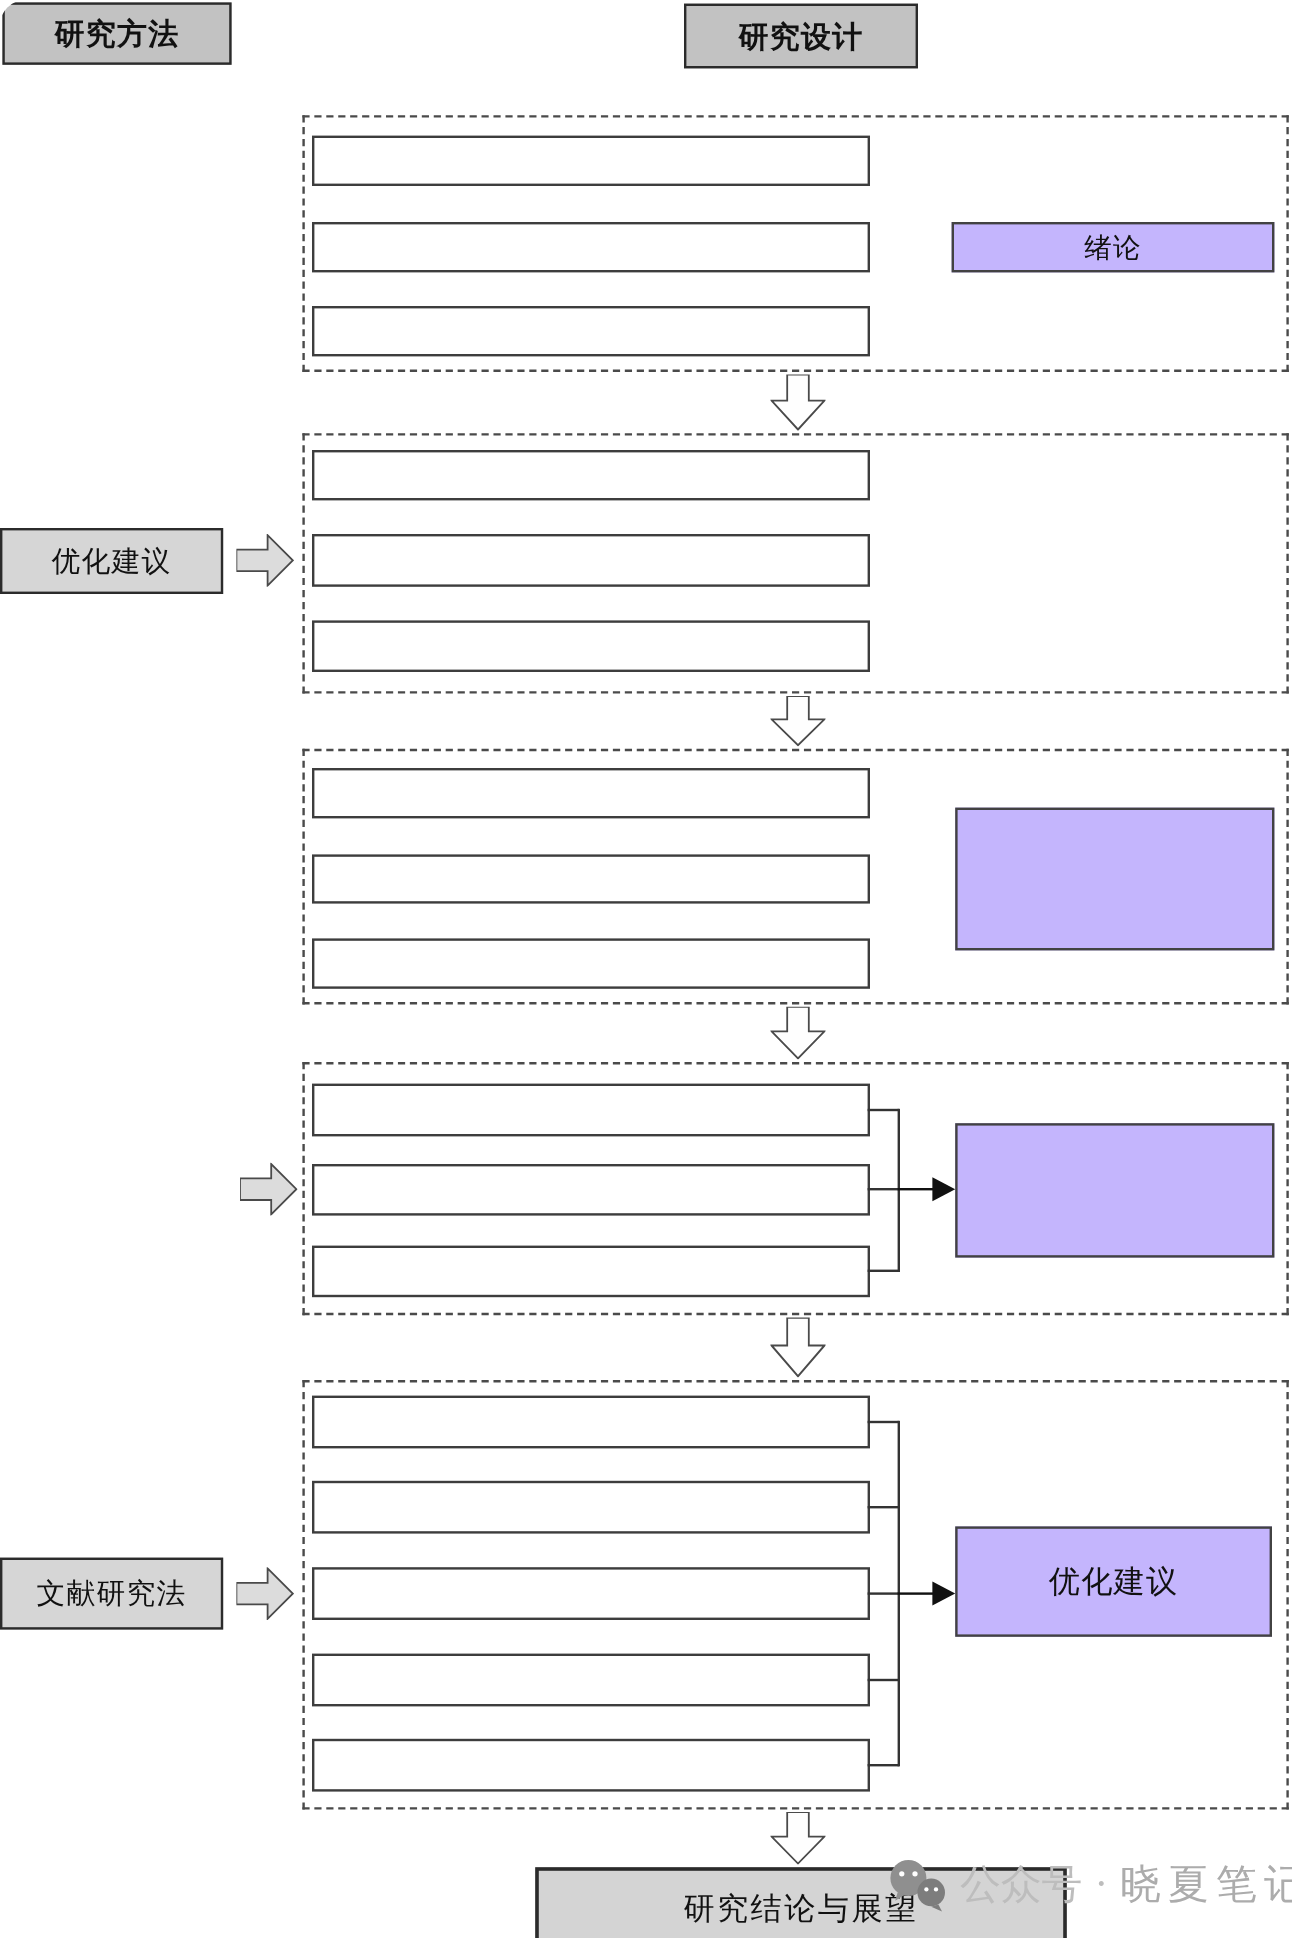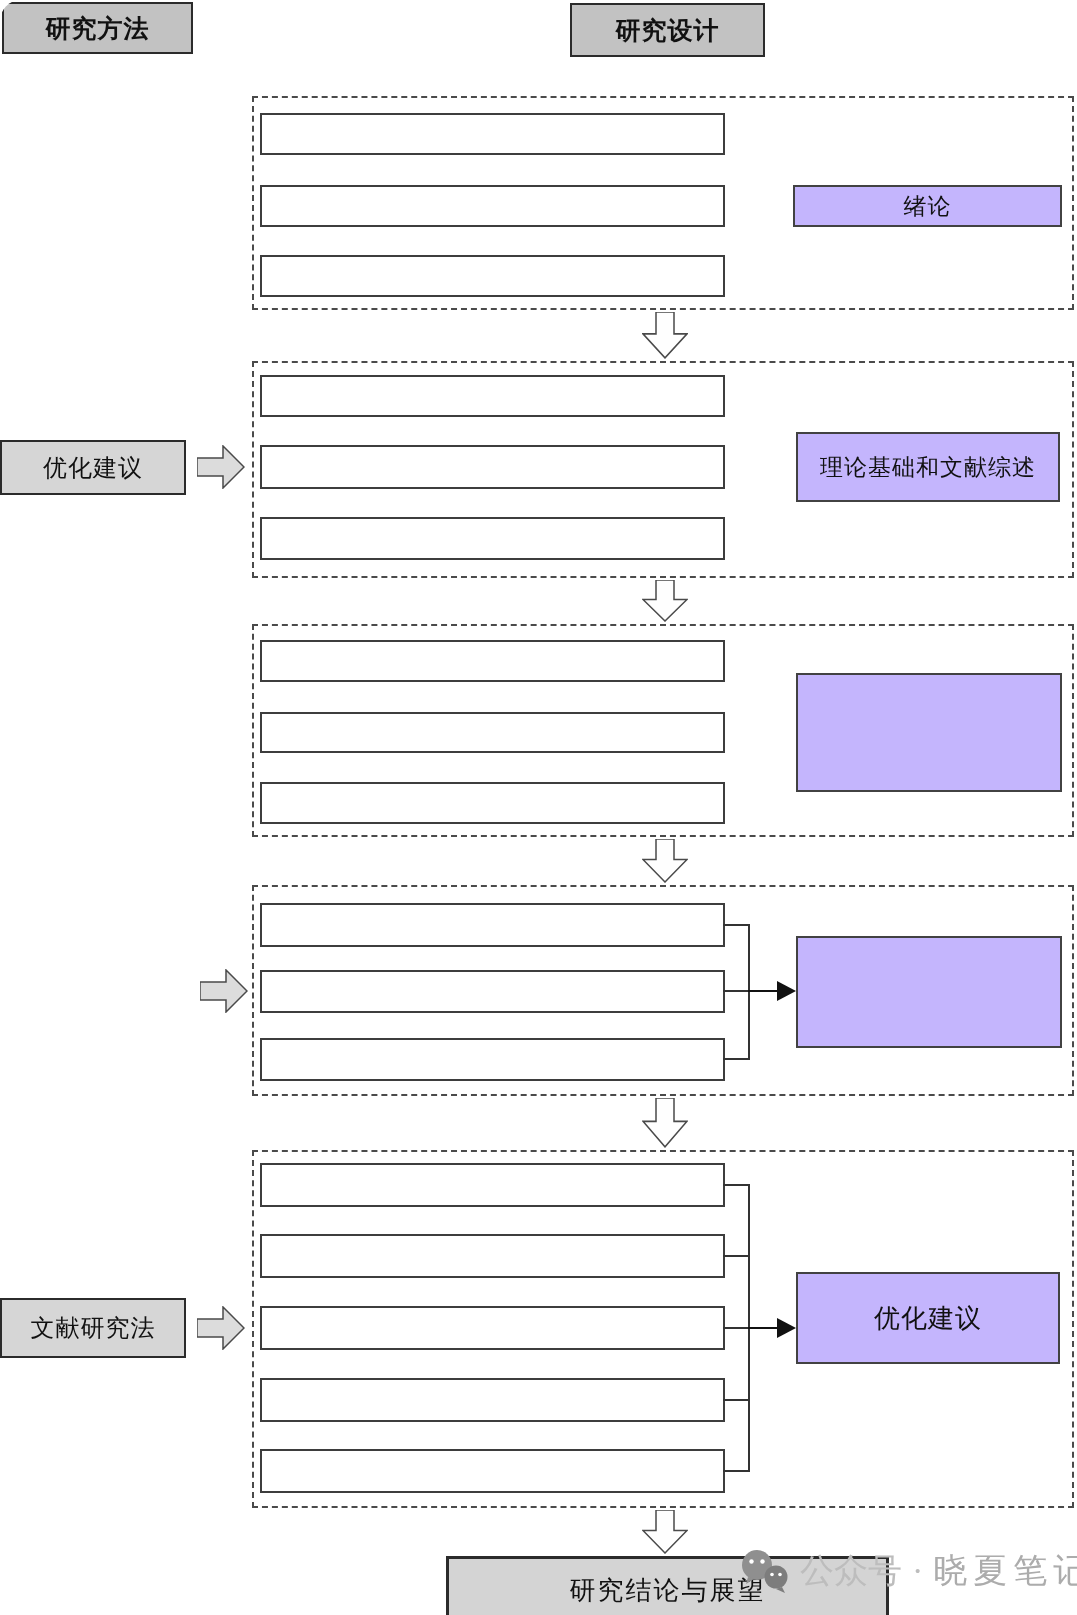--- a/index.html
+++ b/index.html
@@ -60,21 +60,20 @@
   <div class="abs outbox" style="left:793px;top:185px;width:269px;height:42px;">绪论</div>
 
   <svg class="abs" style="left:642px;top:312px;" width="46" height="47" viewBox="0 0 46 43" preserveAspectRatio="none">
     <polygon points="14,0 32,0 32,20 45,20 23,42 1,20 14,20" fill="#fefefe" stroke="#4a4a4a" stroke-width="1.5"></polygon>
   </svg>
 
   <div class="abs sect" style="left:252px;top:361px;width:822px;height:217px;"></div>
   <div class="abs row" style="left:260px;top:375px;width:465px;height:42px;"></div>
   <div class="abs row" style="left:260px;top:445px;width:465px;height:44px;"></div>
   <div class="abs row" style="left:260px;top:517px;width:465px;height:43px;"></div>
-  <div class="abs outbox" style="left:796px;top:432px;width:264px;height:70px;">理论基础和文献综述</div>
 
   <div class="abs mlabel" style="left:0px;top:440px;width:186px;height:55px;">优化建议</div>
   <svg class="abs" style="left:197px;top:445px;" width="48" height="44" viewBox="0 0 48 44" preserveAspectRatio="none">
     <polygon points="0,13 26,13 26,1 47,22 26,43 26,31 0,31" fill="#dcdcdc" stroke="#4a4a4a" stroke-width="1.5"></polygon>
   </svg>
 
   <svg class="abs" style="left:642px;top:580px;" width="46" height="42" viewBox="0 0 46 43" preserveAspectRatio="none">
     <polygon points="14,0 32,0 32,20 45,20 23,42 1,20 14,20" fill="#fefefe" stroke="#4a4a4a" stroke-width="1.5"></polygon>
   </svg>
 

